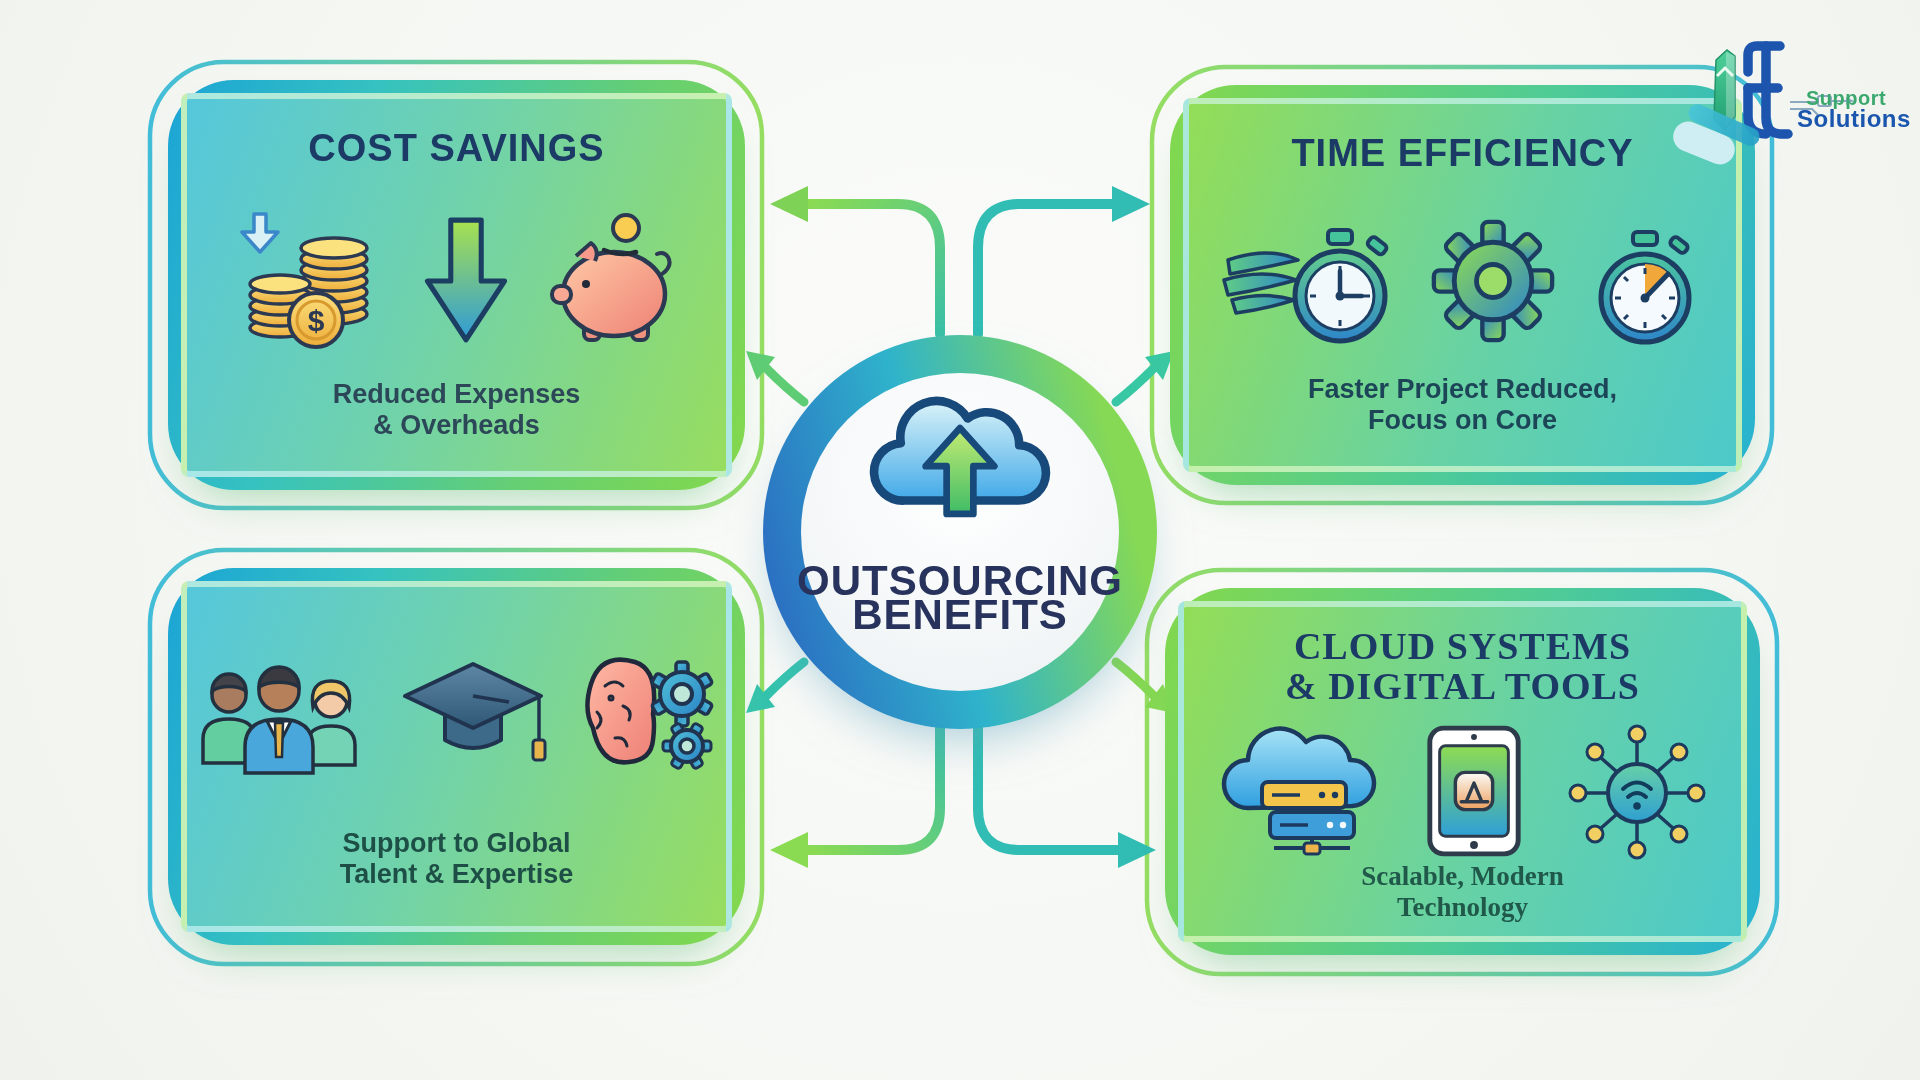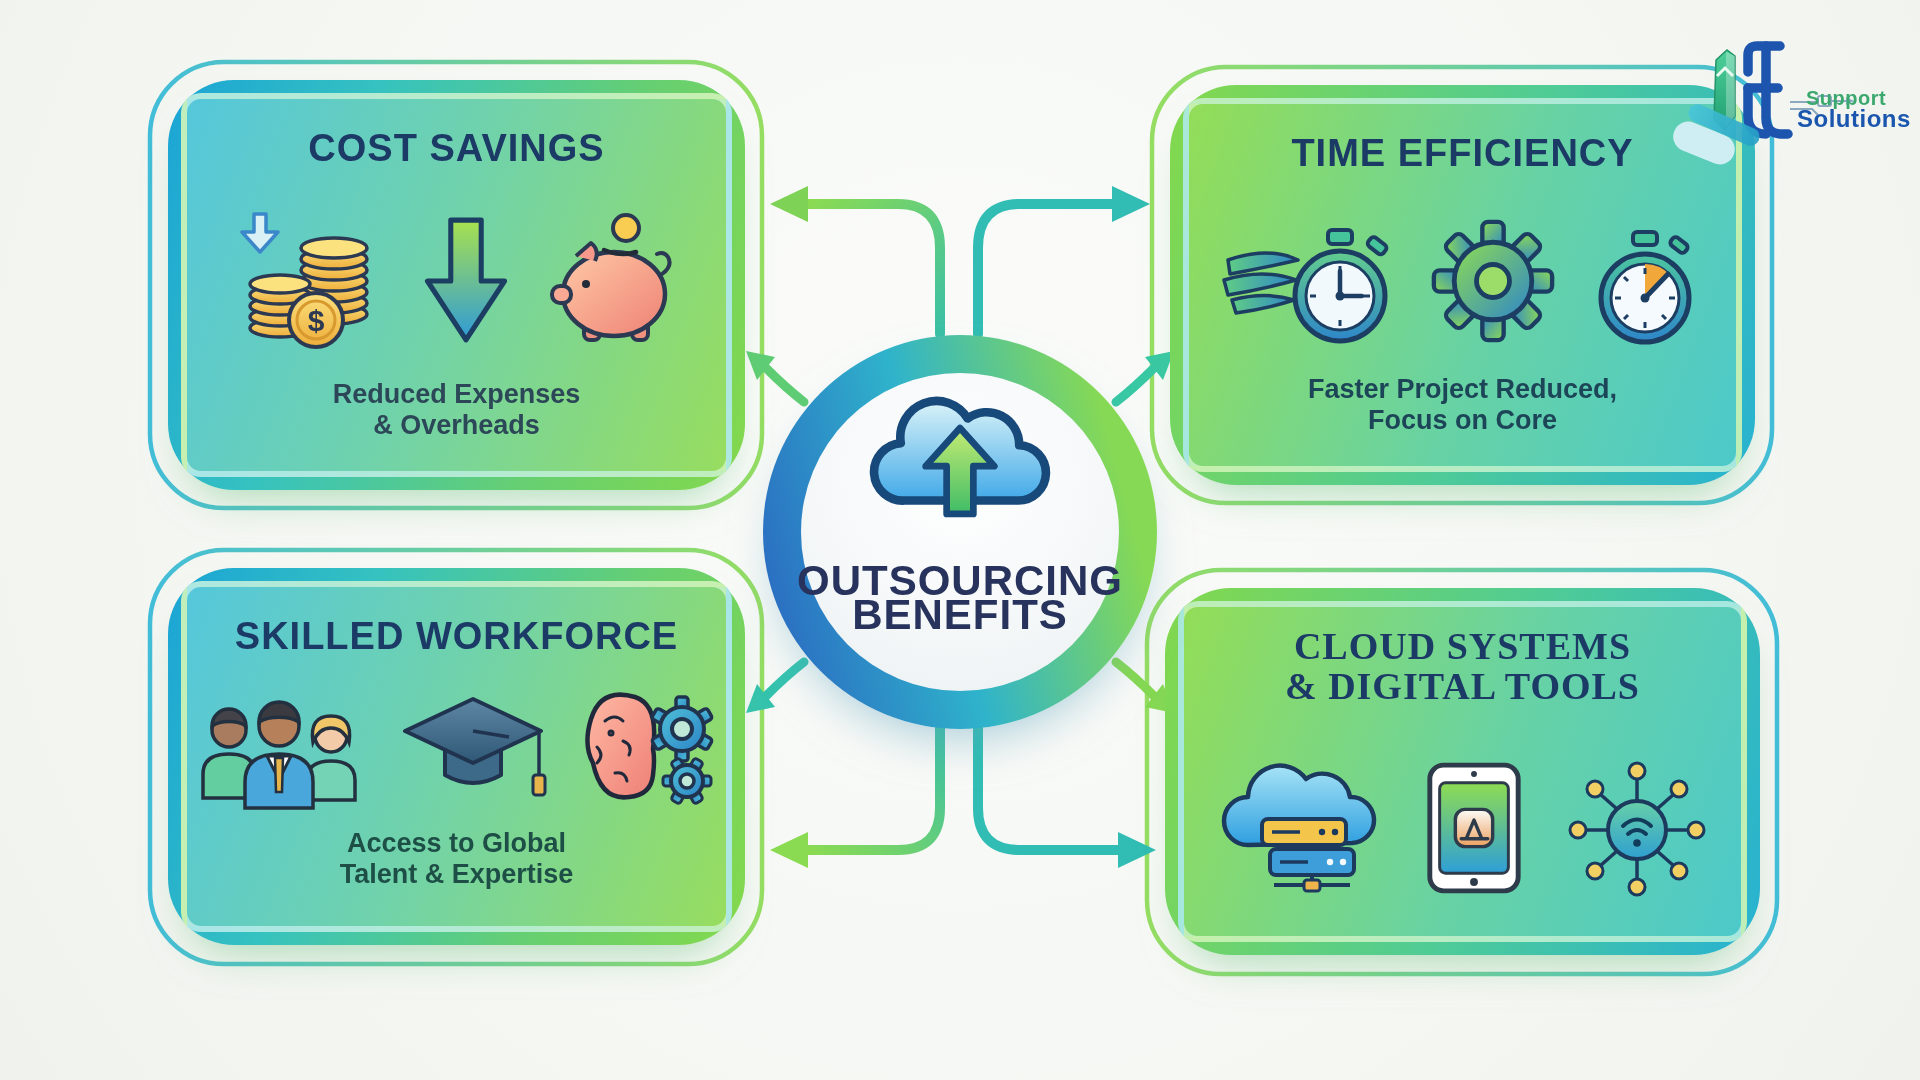--- a/index.html
+++ b/index.html
@@ -6,21 +6,21 @@
   .stage{
     position:relative;width:1920px;height:1080px;overflow:hidden;
     background:radial-gradient(circle at 50% 40%, #fbfcfa 0%, #f5f7f3 60%, #f0f2ee 100%);
     font-family:"Liberation Sans", sans-serif;
   }
   svg{display:block}
   #connector-layer{position:absolute;left:0;top:0;z-index:1;}
   
   .card{position:absolute;border-radius:66px;padding:13px;z-index:2;
         box-shadow:0 26px 42px -20px rgba(110,195,130,.55);box-sizing:border-box;}
-  .card-fill{width:100%;height:100%;border-radius:20px;box-sizing:border-box;
+  .card-fill{width:100%;height:100%;border-radius:8px;box-sizing:border-box;
         border:6px solid rgba(238,255,243,.55);
         display:flex;flex-direction:column;align-items:center;}
   #card-cost {left:168px;top:80px;width:577px;height:410px;
         background:linear-gradient(108deg,#1ba4d6 0%,#35c2c0 30%,#66cf72 68%,#84d94c 100%);}
   #card-cost .card-fill{background:linear-gradient(110deg,#55c7db 0%,#6fd2ad 45%,#97dd5f 100%);}
   #card-time {left:1170px;top:85px;width:585px;height:400px;
         background:linear-gradient(108deg,#84d94c 0%,#4ecb97 55%,#27b2d2 100%);}
   #card-time .card-fill{background:linear-gradient(110deg,#93dd57 0%,#67d2a4 55%,#4dc9ca 100%);}
   #card-skill{left:168px;top:568px;width:577px;height:377px;
         background:linear-gradient(108deg,#1ba4d6 0%,#35c2c0 30%,#66cf72 68%,#84d94c 100%);}
@@ -281,23 +281,20 @@
       </div>
       <div class="card-body">
         <span>Faster Project Reduced,</span><br>
         <span>Focus on Core</span>
       </div>
     </div>
   </div>
 
   <div class="card" id="card-skill">
     <div class="card-fill">
-      <div class="card-title">
-        <span>SKILLED WORKFORCE</span>
-      </div>
       <div class="icon-row">
 
         <svg width="180" height="138" viewBox="0 0 180 138">
           <g stroke="#22303f" stroke-width="3.5">
             <circle cx="38" cy="50" r="17" fill="#a97c5f"></circle>
             <path d="M 21,46 a 17,17 0 0 1 34,0 a 22,12 0 0 0 -34,0 Z" fill="#434349"></path>
             <path d="M 12,118 v -24 q 0,-20 26,-20 q 26,0 26,20 v 24 Z" fill="#63cfa0"></path>
             <circle cx="140" cy="56" r="16" fill="#f3cba8"></circle>
             <path d="M 122,62 q -4,-26 18,-26 q 22,0 18,26 q -6,-14 -18,-14 q -12,0 -18,14 Z" fill="#efc768"></path>
             <path d="M 116,120 v -20 q 0,-19 24,-19 q 24,0 24,19 v 20 Z" fill="#74d3b5"></path>
@@ -358,21 +355,21 @@
             <rect x="107" y="76" width="10" height="11" rx="3" transform="rotate(150 112 100)"></rect>
             <rect x="107" y="76" width="10" height="11" rx="3" transform="rotate(210 112 100)"></rect>
             <rect x="107" y="76" width="10" height="11" rx="3" transform="rotate(270 112 100)"></rect>
             <rect x="107" y="76" width="10" height="11" rx="3" transform="rotate(330 112 100)"></rect>
           </g>
           <circle cx="112" cy="100" r="16" fill="url(#gGearS)" stroke="#203450" stroke-width="4"></circle>
           <circle cx="112" cy="100" r="7" fill="#bfe8d8" stroke="#203450" stroke-width="3.5"></circle>
         </svg>
       </div>
       <div class="card-body">
-        <span>Access to Global</span><br>
+        <span>Support to Global</span><br>
         <span>Talent &amp; Expertise</span>
       </div>
     </div>
   </div>
 
   <div class="card" id="card-cloud">
     <div class="card-fill">
       <div class="card-title">
         <span>CLOUD SYSTEMS</span><br>
         <span>&amp; DIGITAL TOOLS</span>
@@ -444,20 +441,24 @@
             <circle cx="33" cy="31" r="8"></circle>
               <circle cx="117" cy="31" r="8"></circle>
             <circle cx="33" cy="113" r="8"></circle>
               <circle cx="117" cy="113" r="8"></circle>
           </g>
           <circle cx="75" cy="72" r="29" fill="url(#gNet)" stroke="#1c3a5e" stroke-width="4"></circle>
           <path d="M 61,68 Q 75,55 89,68" fill="none" stroke="#123c5c" stroke-width="4" stroke-linecap="round"></path>
           <path d="M 66,76 Q 75,68 84,76" fill="none" stroke="#123c5c" stroke-width="4" stroke-linecap="round"></path>
           <circle cx="75" cy="85" r="3.8" fill="#123c5c"></circle>
         </svg>
+      </div>
+      <div class="card-body">
+        <span>Scalable, Modern</span><br>
+        <span>Technology</span>
       </div>
     </div>
   </div>
 
   <div id="hub">
     <div id="hub-ring"></div>
     <div id="hub-inner"></div>
     <svg id="hub-cloud" width="210" height="165" viewBox="0 0 220 170">
       <defs>
         <linearGradient id="gHubCloud" x1="0" y1="0" x2="0" y2="1">

